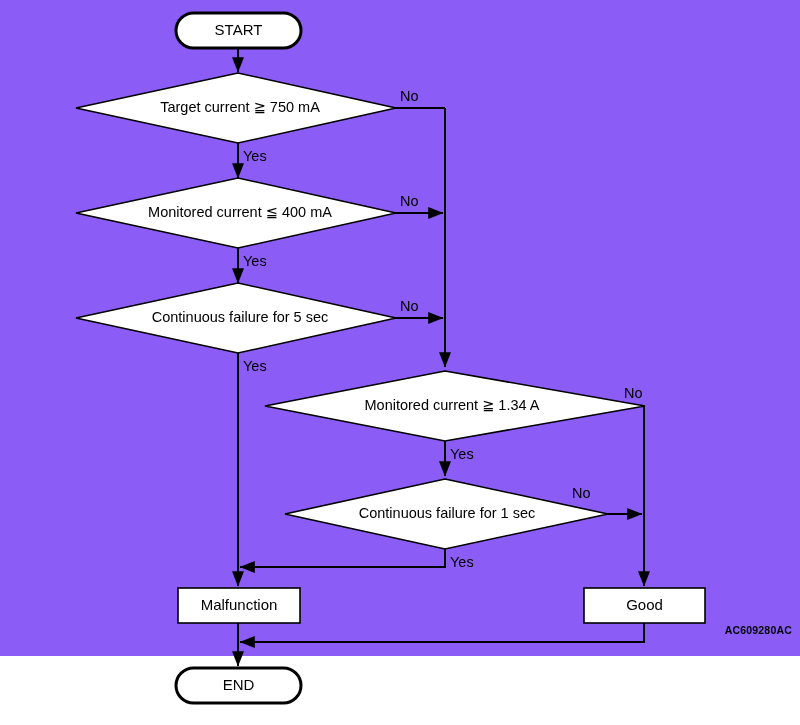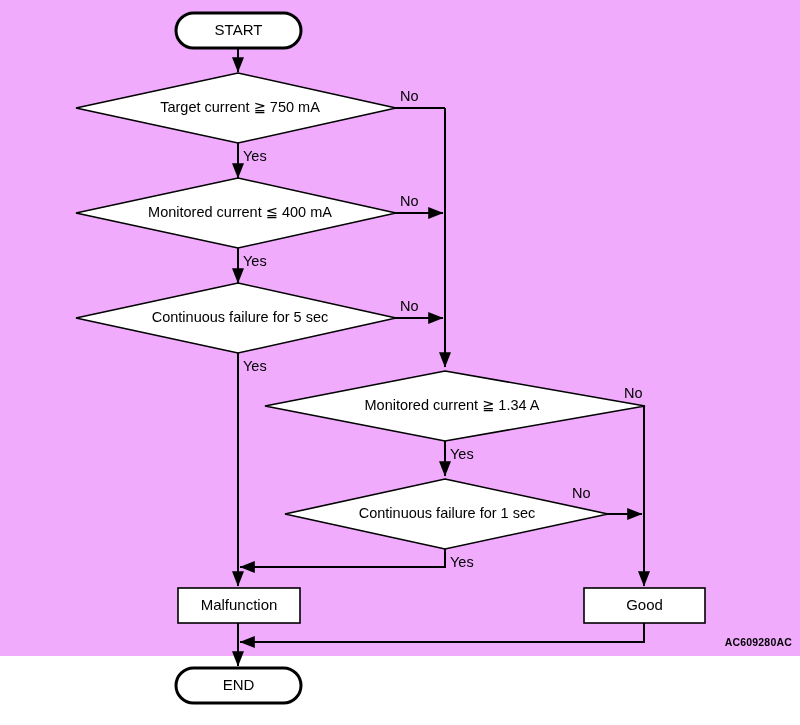--- a/index.html
+++ b/index.html
@@ -11,21 +11,21 @@
     width: 800px;
     height: 725px;
     font-family: "Liberation Sans", sans-serif;
     color: #000000;
     overflow: hidden;
   }
   #flowchart-canvas {
     position: relative;
     width: 800px;
     height: 656px;
-    background: #f0abfc;
+    background: #8b5cf6;
   }
   svg.diagram {
     position: absolute;
     top: 0;
     left: 0;
     width: 800px;
     height: 725px;
   }
   .terminator {
     fill: #ffffff;
@@ -66,21 +66,21 @@
   .edge-label {
     font-family: "Liberation Sans", sans-serif;
     font-size: 14.5px;
     fill: #000000;
     text-anchor: start;
     dominant-baseline: middle;
   }
   .ref-code {
     position: absolute;
     right: 8px;
-    bottom: 8px;
+    bottom: 20px;
     font-family: "Liberation Sans", sans-serif;
     font-size: 10.5px;
     font-weight: bold;
     letter-spacing: 0.2px;
     color: #000000;
   }
 </style>
 </head>
 <body>
 

